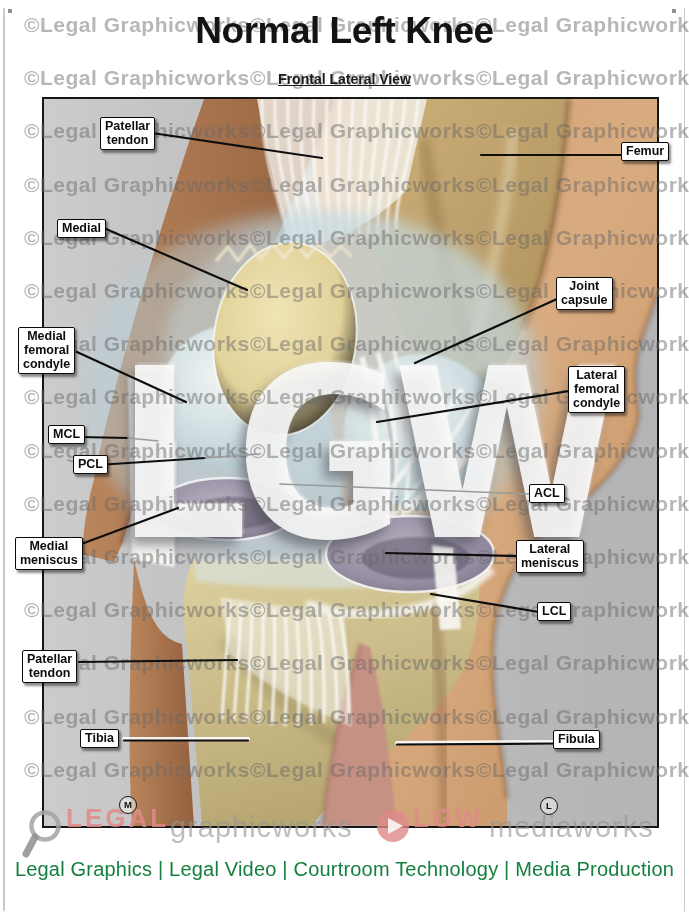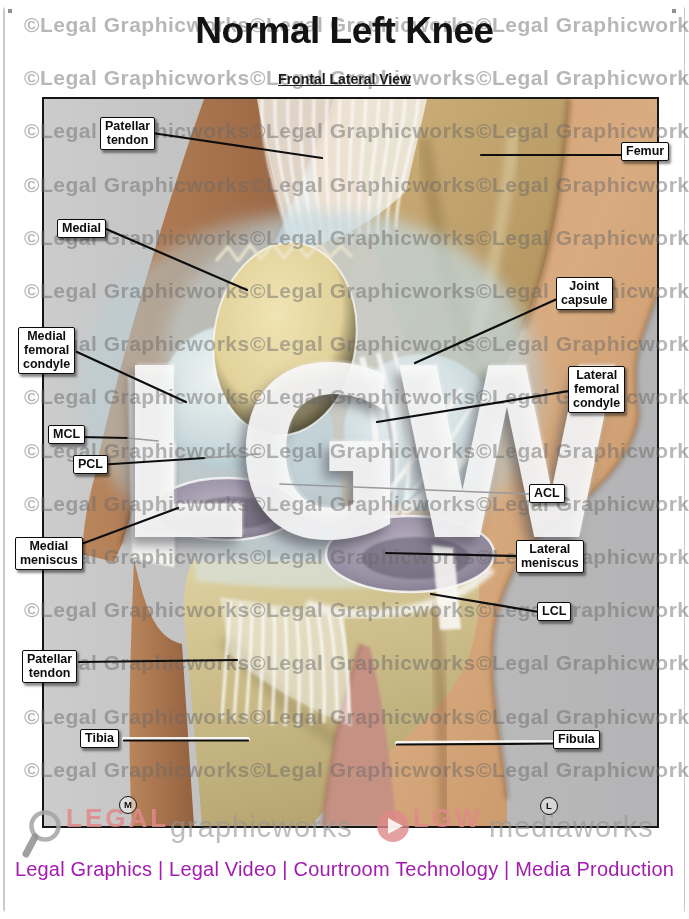--- a/index.html
+++ b/index.html
@@ -42,21 +42,21 @@
           display:flex;align-items:center;justify-content:center;line-height:1;}
 
   
   .brand{position:absolute;inset:0;z-index:3;pointer-events:none;}
   .brand span{position:absolute;line-height:1;white-space:nowrap;}
   .brand .pink{font-weight:bold;font-size:26px;color:rgba(222,138,138,0.85);letter-spacing:3px;top:805px;}
   .brand .gray{font-size:29px;color:rgba(148,148,148,0.62);letter-spacing:1px;top:813px;}
   .brand svg{position:absolute;}
 
   .tagline{position:absolute;left:0;top:858px;width:100%;text-align:center;
-           font-size:20px;color:#a21caf;letter-spacing:0.2px;z-index:5;}
+           font-size:20px;color:#15803d;letter-spacing:0.2px;z-index:5;}
 </style>
 </head>
 <body>
 
 <div class="page">
 
   <div class="edge-line" style="left:3px;"></div>
   <div class="edge-line" style="right:4px;"></div>
   <div class="corner-mark" style="left:8px;top:9px;"></div>
   <div class="corner-mark" style="left:672px;top:9px;"></div>

